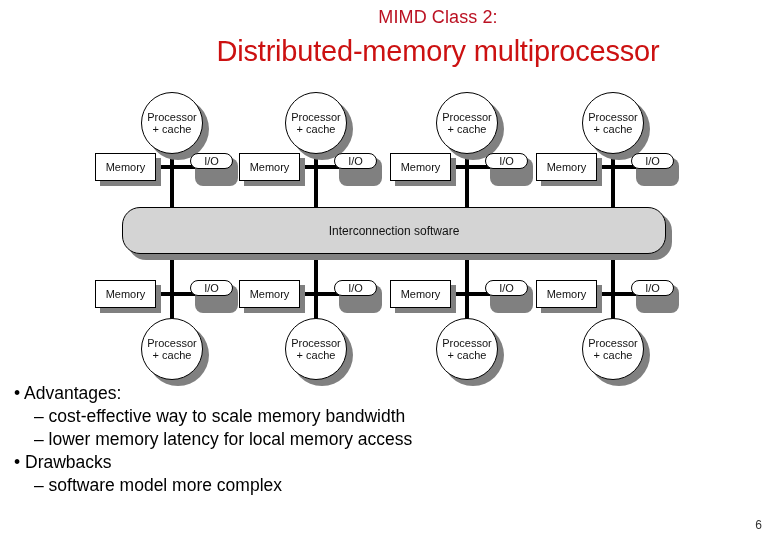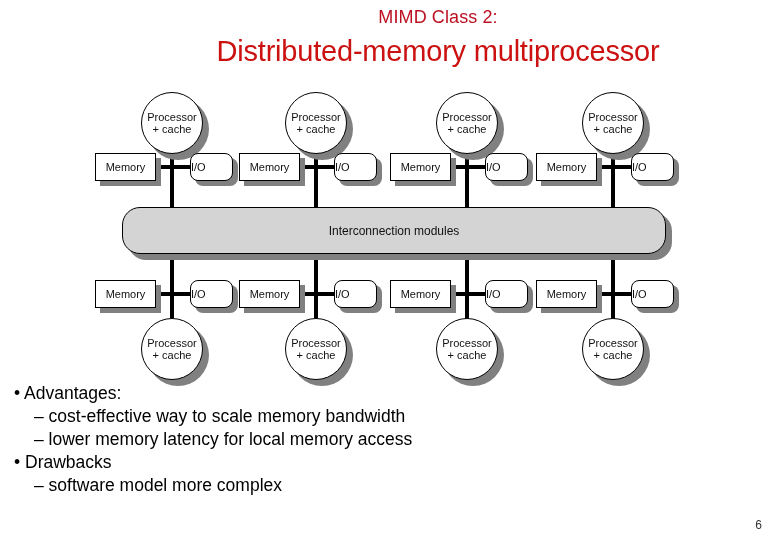--- a/index.html
+++ b/index.html
@@ -92,24 +92,25 @@
     justify-content: center;
   }
   .mem-shadow {
     width: 61px;
     height: 28px;
   }
 
   
   .io {
     width: 43px;
-    height: 28px;
+    height: 16px;
     border-radius: 8px;
     display: flex;
     align-items: center;
+    justify-content: center;
   }
   .io-shadow {
     width: 43px;
     height: 28px;
     border-radius: 8px;
   }
 
   
   .wire-h {
     position: absolute;
@@ -265,21 +266,21 @@
     <span>I/O</span>
   </div>
 
   <div class="shadow io-shadow" style="left:636px; top:70px;"></div>
   <div class="node io" style="left:631px; top:65px;">
     <span>I/O</span>
   </div>
 
   <div id="network-shadow"></div>
   <div id="network">
-    <span>Interconnection modules</span>
+    <span>Interconnection software</span>
   </div>
 
   <div class="shadow mem-shadow" style="left:100px; top:197px;"></div>
   <div class="node mem" style="left:95px; top:192px;">
     <span>Memory</span>
   </div>
 
   <div class="shadow mem-shadow" style="left:244px; top:197px;"></div>
   <div class="node mem" style="left:239px; top:192px;">
     <span>Memory</span>

